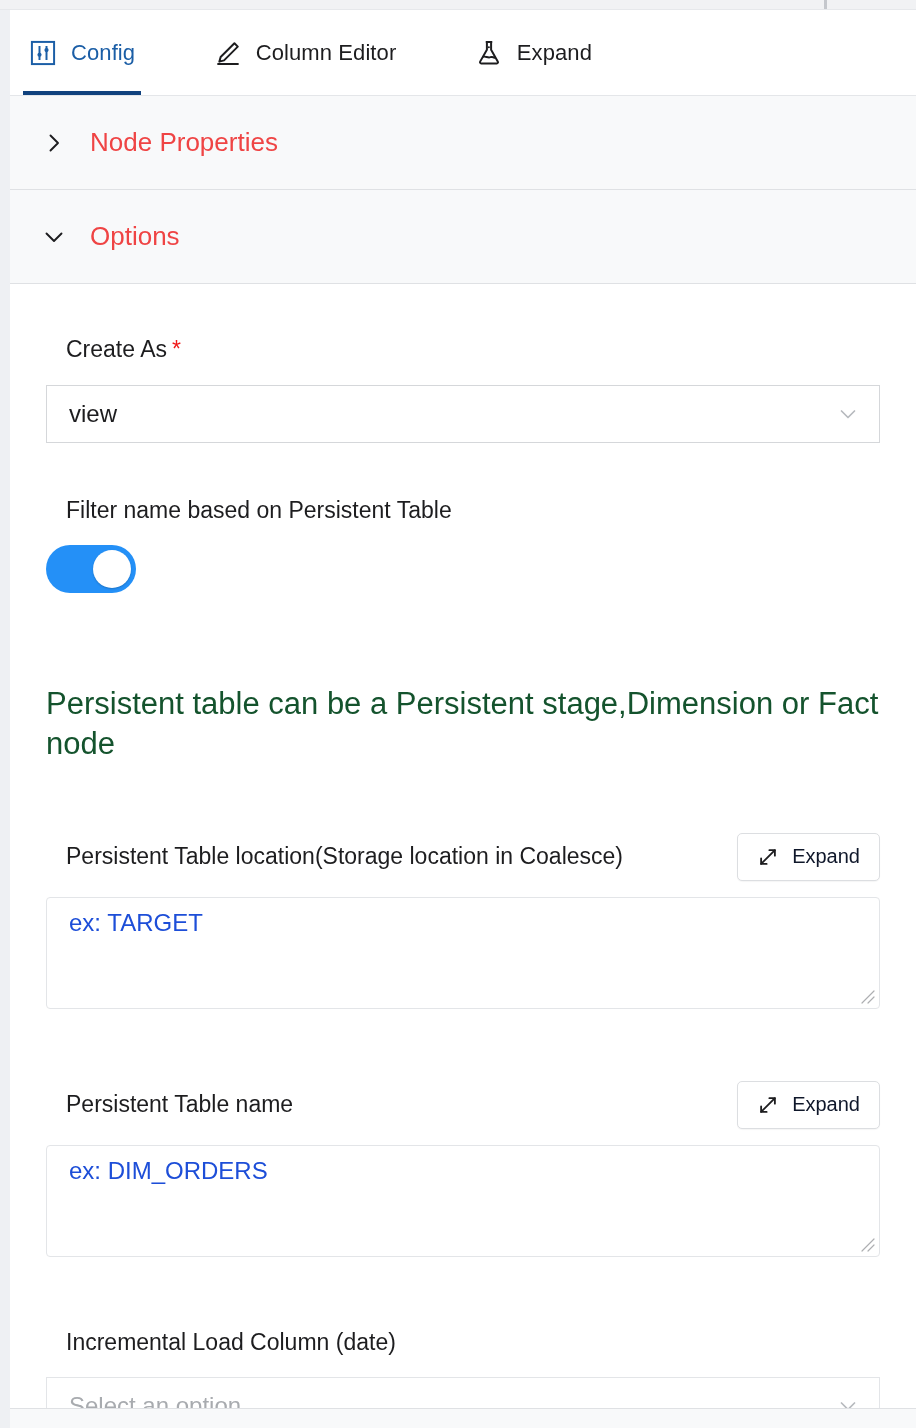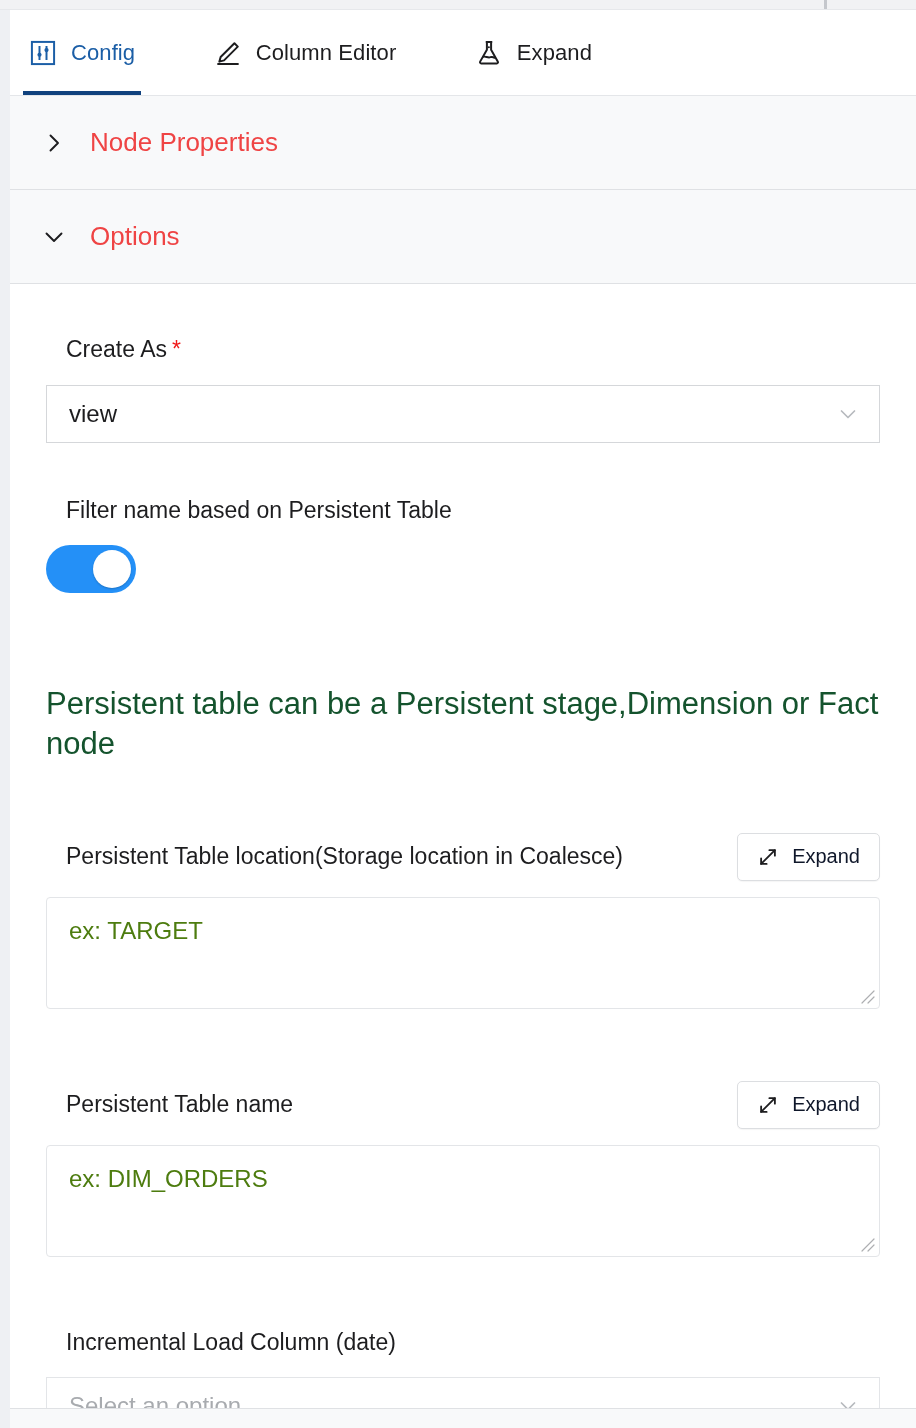--- a/index.html
+++ b/index.html
@@ -233,23 +233,23 @@
   .ta-wrap {
     position: relative;
     height: 112px;
     border: 1px solid #e3e5e8;
     border-radius: 4px;
     background: #fff;
   }
   .ta-placeholder {
     position: absolute;
     left: 22px;
-    top: 19px;
+    top: 11px;
     font-size: 24px;
-    color: #4d7c0f;
+    color: #1d4ed8;
   }
   .ta-grip {
     position: absolute;
     right: 3px;
     bottom: 3px;
     width: 18px;
     height: 18px;
     opacity: .55;
   }
 

